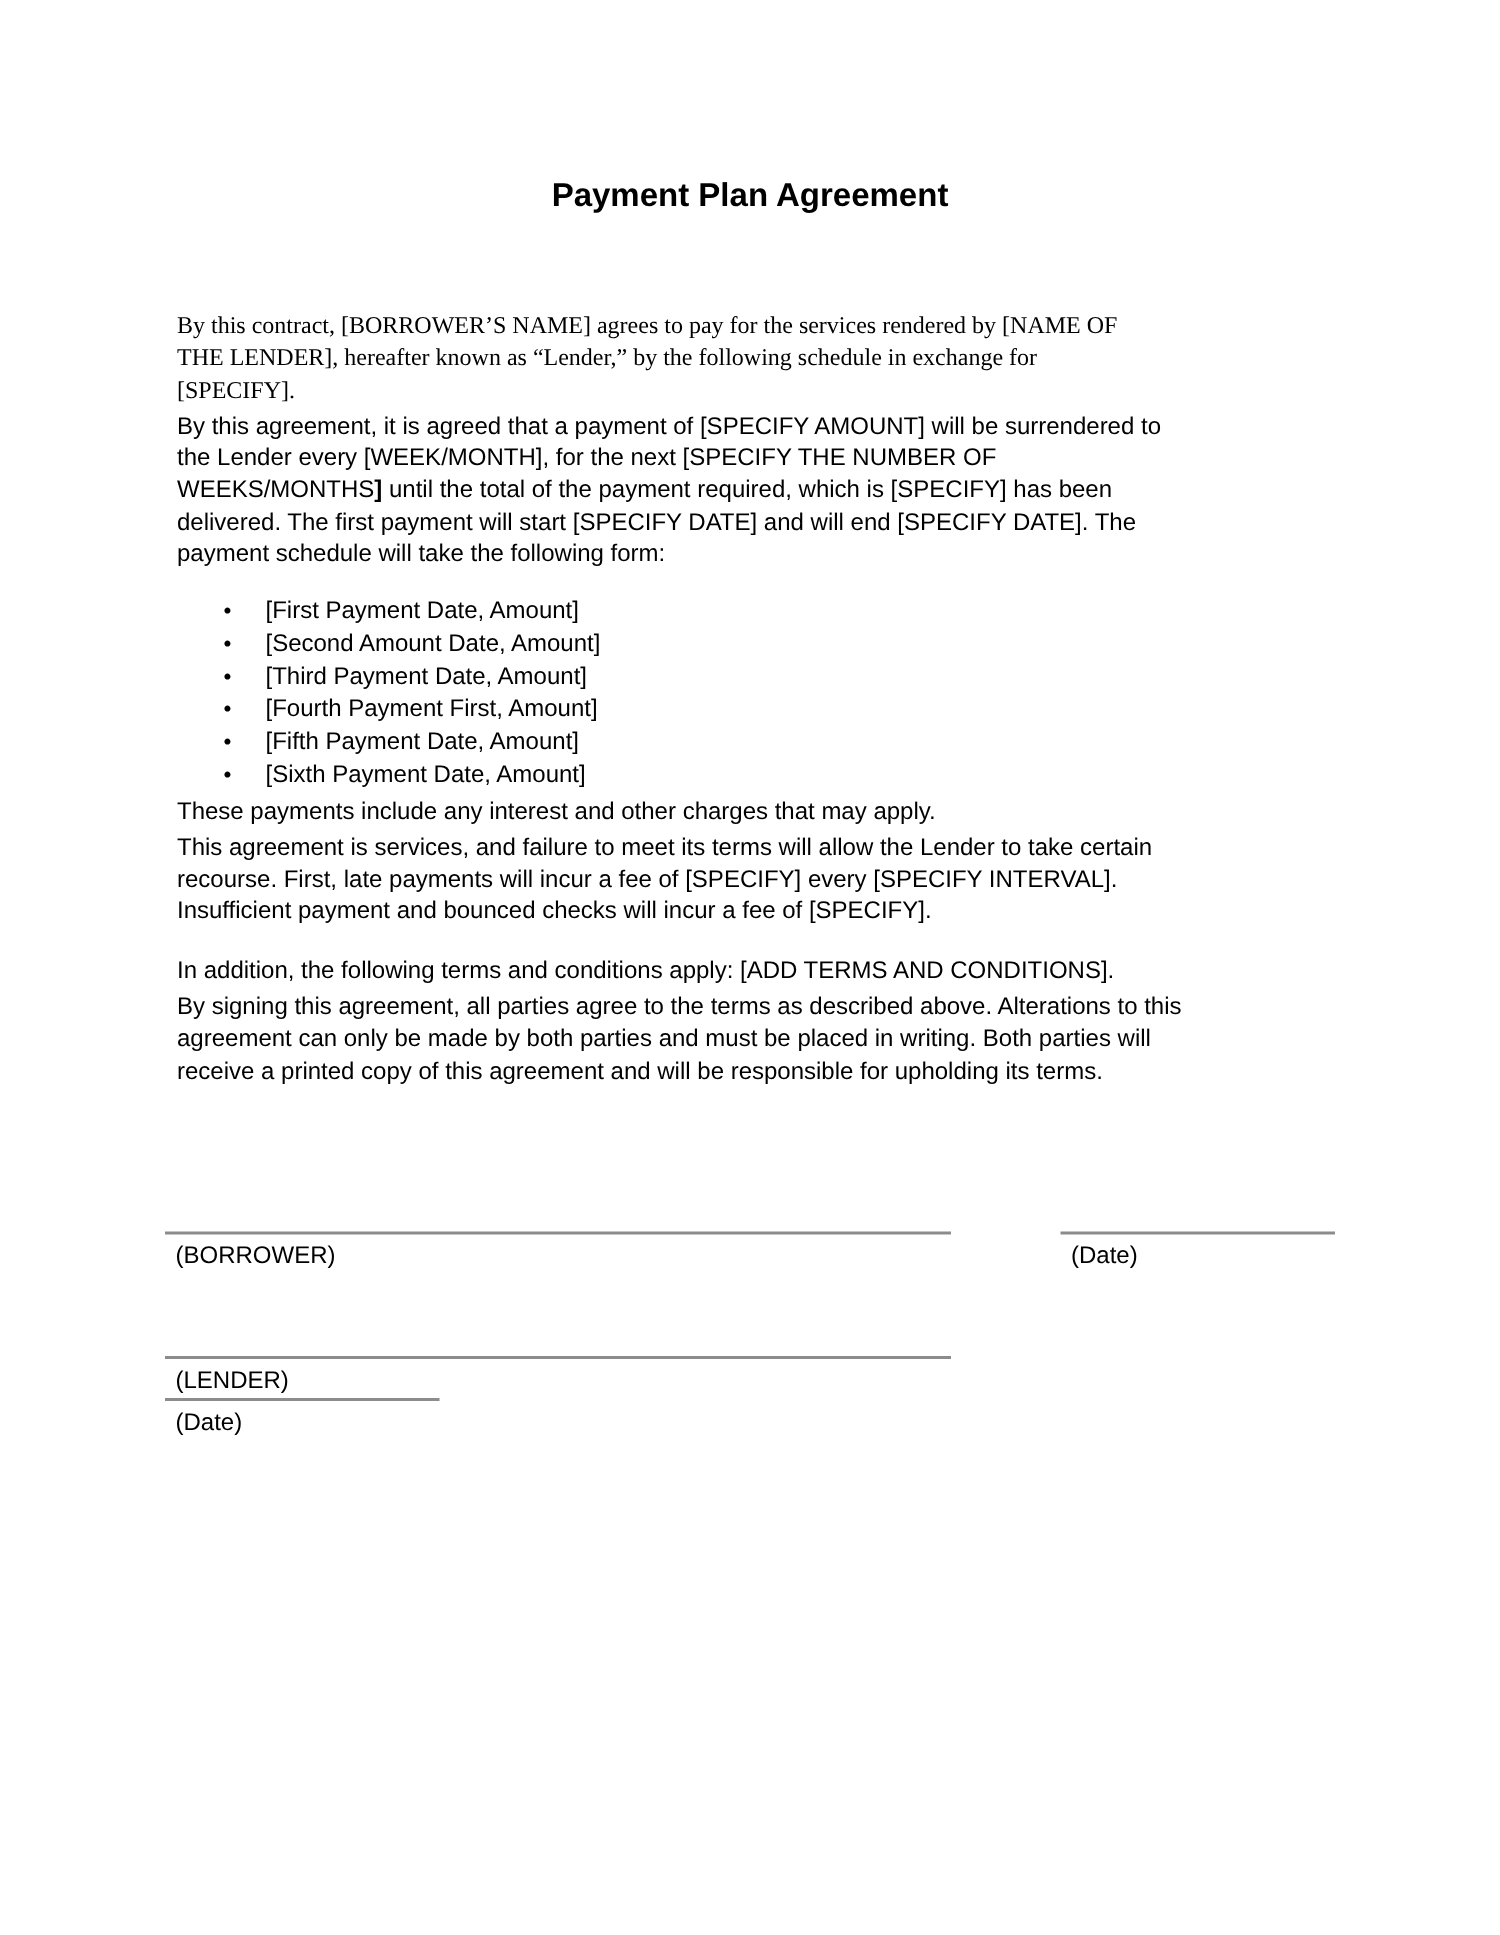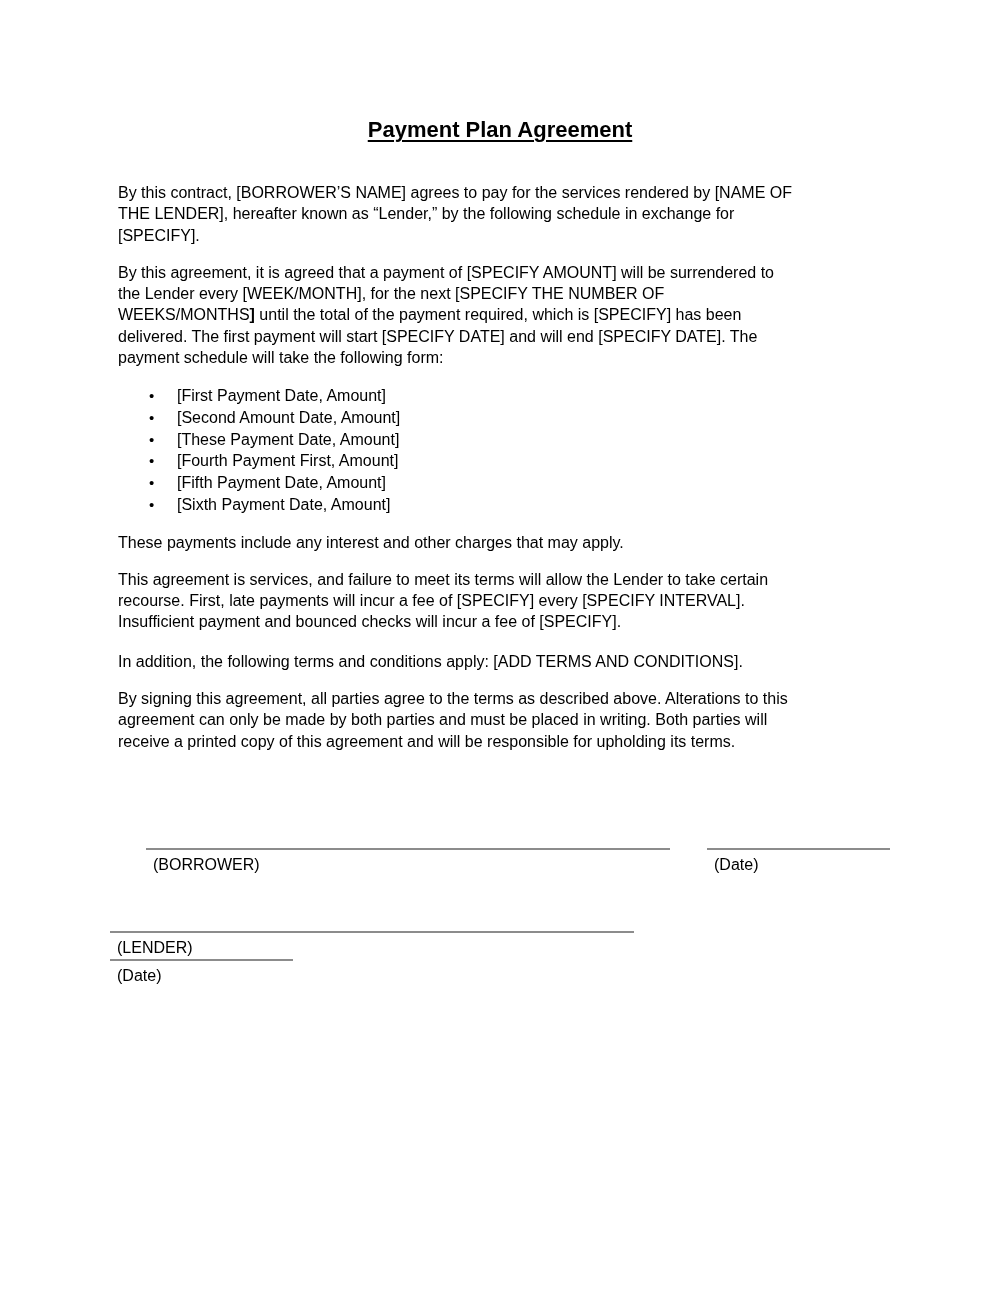--- a/index.html
+++ b/index.html
@@ -14,33 +14,32 @@
     font-size: 16px;
     line-height: 21.3px;
     overflow: hidden;
   }
   .title {
     padding-top: 116px;
     text-align: center;
     font-size: 22px;
     line-height: 28px;
     font-weight: bold;
-    text-decoration: underline;
     text-decoration-thickness: 2px;
     text-underline-offset: 3px;
   }
   .content {
     margin-left: 118px;
     width: 790px;
   }
   .content p {
     white-space: pre-line;
-    margin-top: 16px;
+    margin-top: 3px;
   }
-  p.p-intro { margin-top: 38px; }
+  p.p-intro { margin-top: 63px; font-family: Liberation Serif, serif; }
   p.p-terms { margin-top: 18px; }
   .bold { font-weight: bold; }
   ul.bullets {
     list-style: none;
     margin-top: 17px;
   }
   ul.bullets li {
     display: flex;
     line-height: 21.7px;
   }
@@ -48,21 +47,21 @@
     display: inline-block;
     margin-left: 31px;
     width: 28px;
     font-size: 15px;
   }
   .sig-section { margin: 0 110px; }
   .sig-row {
     display: flex;
     justify-content: space-between;
   }
-  .sig-row-1 { margin-top: 96px; margin-left: 36px; }
+  .sig-row-1 { margin-top: 96px; }
   .sig-row-2 { margin-top: 56px; flex-direction: column; }
   .sig-col-name { width: 524px; }
   .sig-col-date { width: 183px; }
   .sig-line {
     border-top: 2px solid #8c8c8c;
     height: 0;
   }
   .sig-label {
     margin-top: 4px;
     padding-left: 7px;
@@ -95,21 +94,21 @@
           <span>[First Payment Date, Amount]</span>
         </li>
 
         <li>
           <span class="dot">•</span>
           <span>[Second Amount Date, Amount]</span>
         </li>
 
         <li>
           <span class="dot">•</span>
-          <span>[These Payment Date, Amount]</span>
+          <span>[Third Payment Date, Amount]</span>
         </li>
 
         <li>
           <span class="dot">•</span>
           <span>[Fourth Payment First, Amount]</span>
         </li>
 
         <li>
           <span class="dot">•</span>
           <span>[Fifth Payment Date, Amount]</span>

